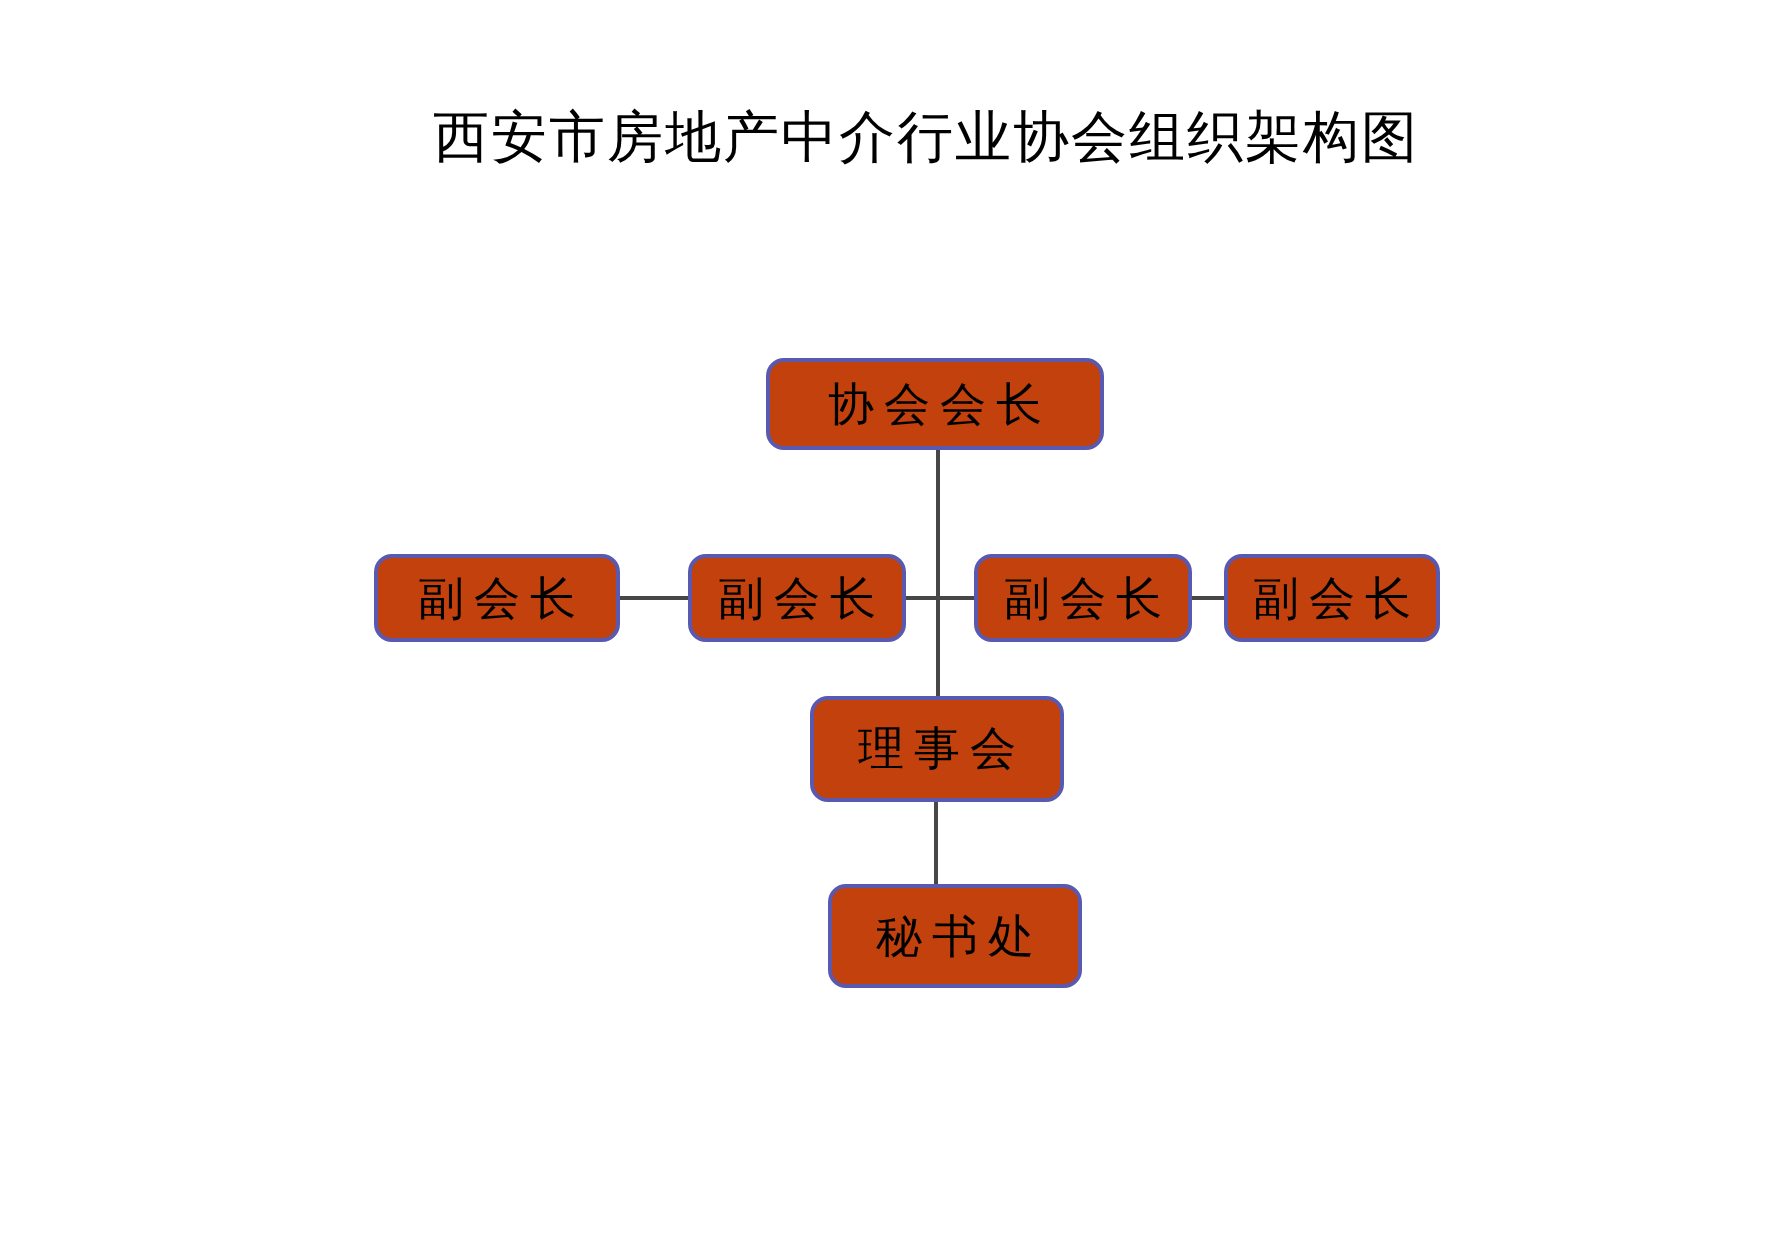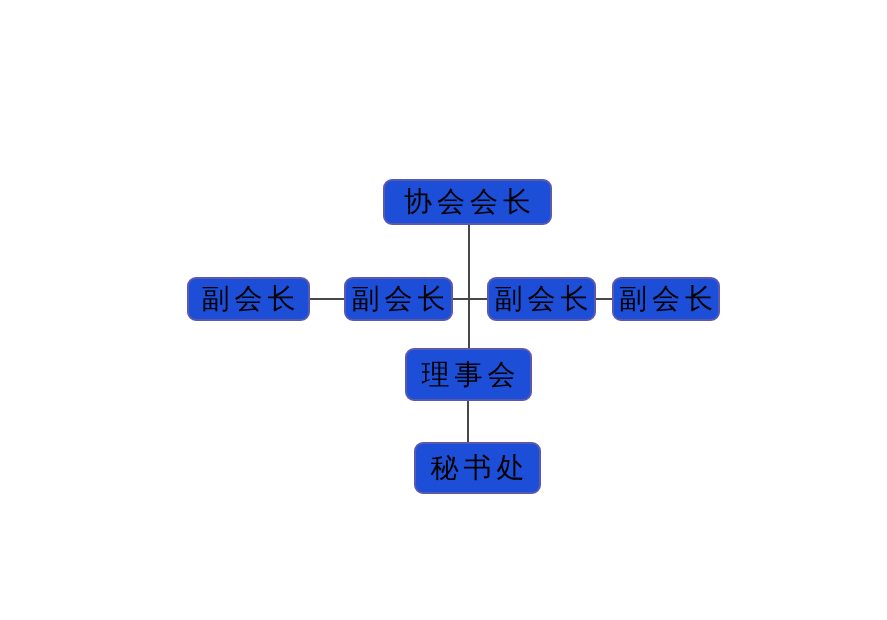--- a/index.html
+++ b/index.html
@@ -25,25 +25,25 @@
     font-size: 28px;
     letter-spacing: 1px;
     font-weight: 400;
     color: var(--text-color, #000000);
   }
   .node {
     position: absolute;
     box-sizing: border-box;
     border: 2px solid var(--box-border, #5959b0);
     border-radius: 9px;
-    background: #1d4ed8;
+    background: #c2410c;
     display: flex;
     align-items: center;
     justify-content: center;
-    font-size: 28px;
+    font-size: 23px;
     letter-spacing: 5px;
     text-indent: 5px; 
     z-index: 2;
   }
   .node-president   { left: 383px; top: 179px; width: 169px; height: 46px; }
   .node-vice-1      { left: 187px; top: 277px; width: 123px; height: 44px; }
   .node-vice-2      { left: 344px; top: 277px; width: 109px; height: 44px; }
   .node-vice-3      { left: 487px; top: 277px; width: 109px; height: 44px; }
   .node-vice-4      { left: 612px; top: 277px; width: 108px; height: 44px; }
   .node-council     { left: 405px; top: 348px; width: 127px; height: 53px; font-family: Liberation Serif, serif; }
@@ -61,20 +61,21 @@
   .conn-vice-1-2          { left: 310px; top: 298px; width: 34px;  }
   .conn-vice-2-3          { left: 453px; top: 298px; width: 34px;  }
   .conn-vice-3-4          { left: 596px; top: 298px; width: 16px;  }
   .conn-council-secretariat { left: 467px; top: 401px; height: 41px; }
 </style>
 </head>
 <body>
 
 <div class="canvas">
 
+  <div class="chart-title">西安市房地产中介行业协会组织架构图</div>
 
   <div class="connector v conn-president-council"></div>
   <div class="connector h conn-vice-1-2"></div>
   <div class="connector h conn-vice-2-3"></div>
   <div class="connector h conn-vice-3-4"></div>
   <div class="connector v conn-council-secretariat"></div>
 
   <div class="node node-president">协会会长</div>
 
   <div class="node node-vice-1">副会长</div>

